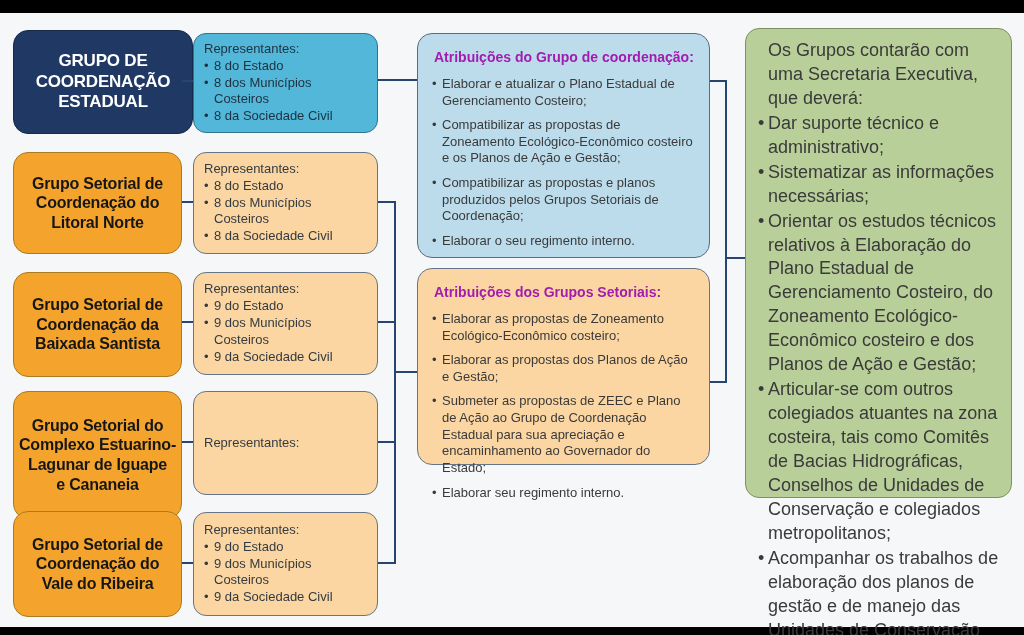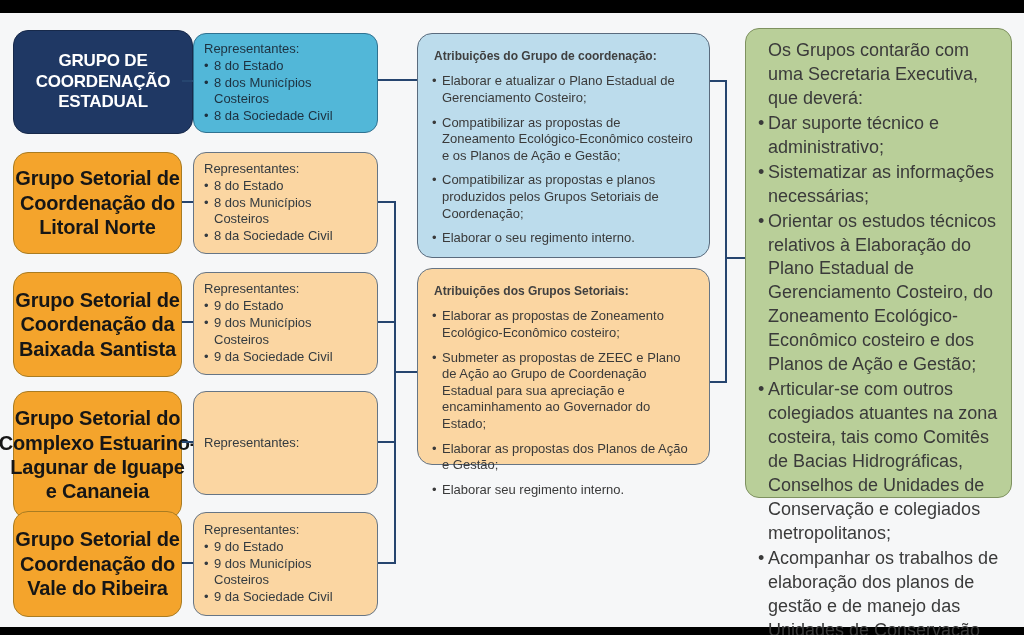--- a/index.html
+++ b/index.html
@@ -9,21 +9,21 @@
   }
   .bar{position:absolute;left:0;width:1024px;background:#000;}
   .bar.top{top:0;height:13px;}
   .bar.bottom{top:627px;height:8px;}
 
   .node{position:absolute;box-sizing:border-box;}
 
   
   .title-box{
     display:flex;flex-direction:column;align-items:center;justify-content:center;
-    text-align:center;font-weight:bold;font-size:20px;line-height:1.22;
+    text-align:center;font-weight:bold;font-size:16px;line-height:1.22;
     border-radius:15px;padding:4px 5px;letter-spacing:-0.2px;
   }
   .title-box span{display:block;white-space:nowrap;}
   .navy{background:#1f3864;color:#ffffff;border:1px solid #17294a;}
   .orange{background:#f4a42c;color:#161616;border:1px solid #a97c22;}
 
   
   .rep-box{
     border-radius:13px;padding:6px 9px;font-size:13px;line-height:1.3;color:#343b40;
     display:flex;flex-direction:column;justify-content:center;
@@ -35,21 +35,21 @@
   .bullets{list-style:none;margin:0;padding:0;}
   .bullets li{position:relative;padding-left:11px;}
   .bullets li::before{content:"\2022";position:absolute;left:1px;}
 
   
   .attr-box{
     border-radius:15px;padding:12px 13px 8px 13px;font-size:13px;line-height:1.28;color:#3a3a3a;
   }
   .attr-box.lightblue{background:#bcdcec;border:1px solid #5a6b7d;}
   .attr-box.peach{background:#fbd6a2;border:1px solid #667585;}
-  .attr-heading{font-weight:bold;color:#404040;font-size:12px;margin:3px 0 9px 3px;}
+  .attr-heading{font-weight:bold;color:#a21caf;font-size:14px;margin:3px 0 9px 3px;}
   .attr-box .bullets li{margin-bottom:8px;}
 
   
   .green-box{
     background:#b9cf99;border:1px solid #7e9160;border-radius:14px;
     padding:10px 11px;font-size:18px;line-height:1.33;color:#3a3a3a;
   }
   .green-intro{padding-left:11px;margin-bottom:1px;}
   .green-box .bullets li{margin-bottom:1px;}
 
@@ -141,22 +141,22 @@
       <li>Compatibilizar as propostas de Zoneamento Ecológico-Econômico costeiro e os Planos de Ação e Gestão;</li>
       <li>Compatibilizar as propostas e planos produzidos pelos Grupos Setoriais de Coordenação;</li>
       <li>Elaborar o seu regimento interno.</li>
     </ul>
   </div>
 
   <div class="node attr-box peach" style="left:417px;top:268px;width:293px;height:197px;">
     <div class="attr-heading">Atribuições dos Grupos Setoriais:</div>
     <ul class="bullets">
       <li>Elaborar as propostas de Zoneamento Ecológico-Econômico costeiro;</li>
+      <li>Elaborar as propostas dos Planos de Ação e Gestão;</li>
       <li>Submeter as propostas de ZEEC e Plano de Ação ao Grupo de Coordenação Estadual para sua apreciação e encaminhamento ao Governador do Estado;</li>
-      <li>Elaborar as propostas dos Planos de Ação e Gestão;</li>
       <li>Elaborar seu regimento interno.</li>
     </ul>
   </div>
 
   <div class="node green-box" style="left:745px;top:28px;width:267px;height:470px;">
     <div class="green-intro">Os Grupos contarão com uma Secretaria Executiva, que deverá:</div>
     <ul class="bullets">
       <li>Dar suporte técnico e administrativo;</li>
       <li>Sistematizar as informações necessárias;</li>
       <li>Orientar os estudos técnicos relativos à Elaboração do Plano Estadual de Gerenciamento Costeiro, do Zoneamento Ecológico-Econômico costeiro e dos Planos de Ação e Gestão;</li>

